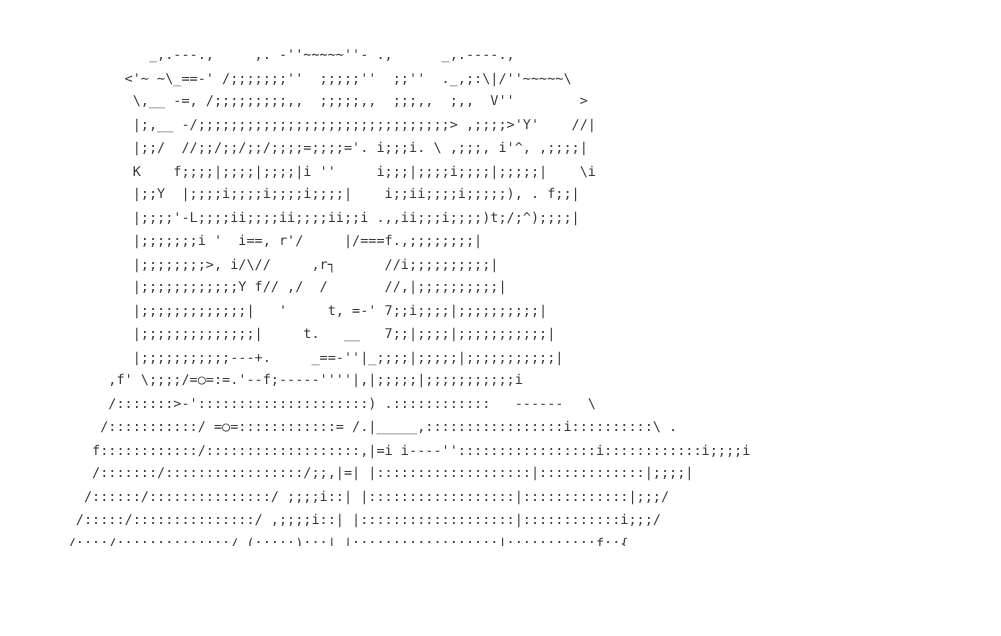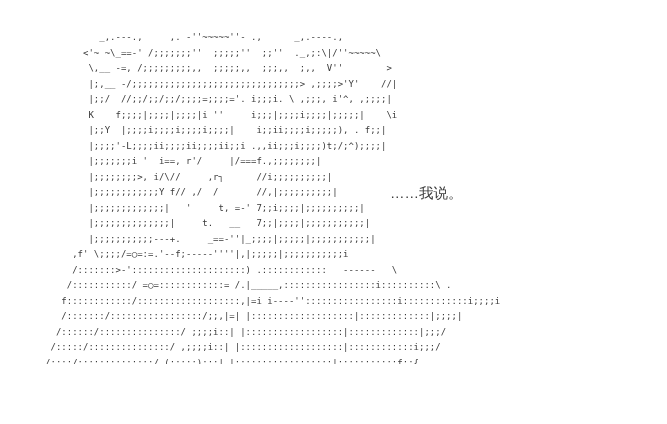--- a/index.html
+++ b/index.html
@@ -64,15 +64,14 @@
           ,f' \;;;;/=○=:=.'--f;-----''''|,|;;;;;|;;;;;;;;;;;i
           /:::::::&gt;-':::::::::::::::::::::) .::::::::::::   ------   \
          /:::::::::::/ =○=::::::::::::= /.|_____,:::::::::::::::::i::::::::::\ .
         f::::::::::::/:::::::::::::::::::,|=i i----'':::::::::::::::::i::::::::::::i;;;;i
         /:::::::/:::::::::::::::::/;;,|=| |:::::::::::::::::::|:::::::::::::|;;;;|
        /::::::/:::::::::::::::/ ;;;;i::| |::::::::::::::::::|:::::::::::::|;;;/
       /:::::/:::::::::::::::/ ,;;;;i::| |:::::::::::::::::::|::::::::::::i;;;/
      /::::/::::::::::::::/ (;;;;;):::|_|::::::::::::::::::|:::::::::::f;;{
     |;;;/:::::::::::::/::/;;;/:::::::::::::::::::::::::::/::::::::::/;;;;;. \</pre>
   <div class="dialogue">
-    <p>……我说。</p>
   </div>
 </div>
 
 </body></html>

